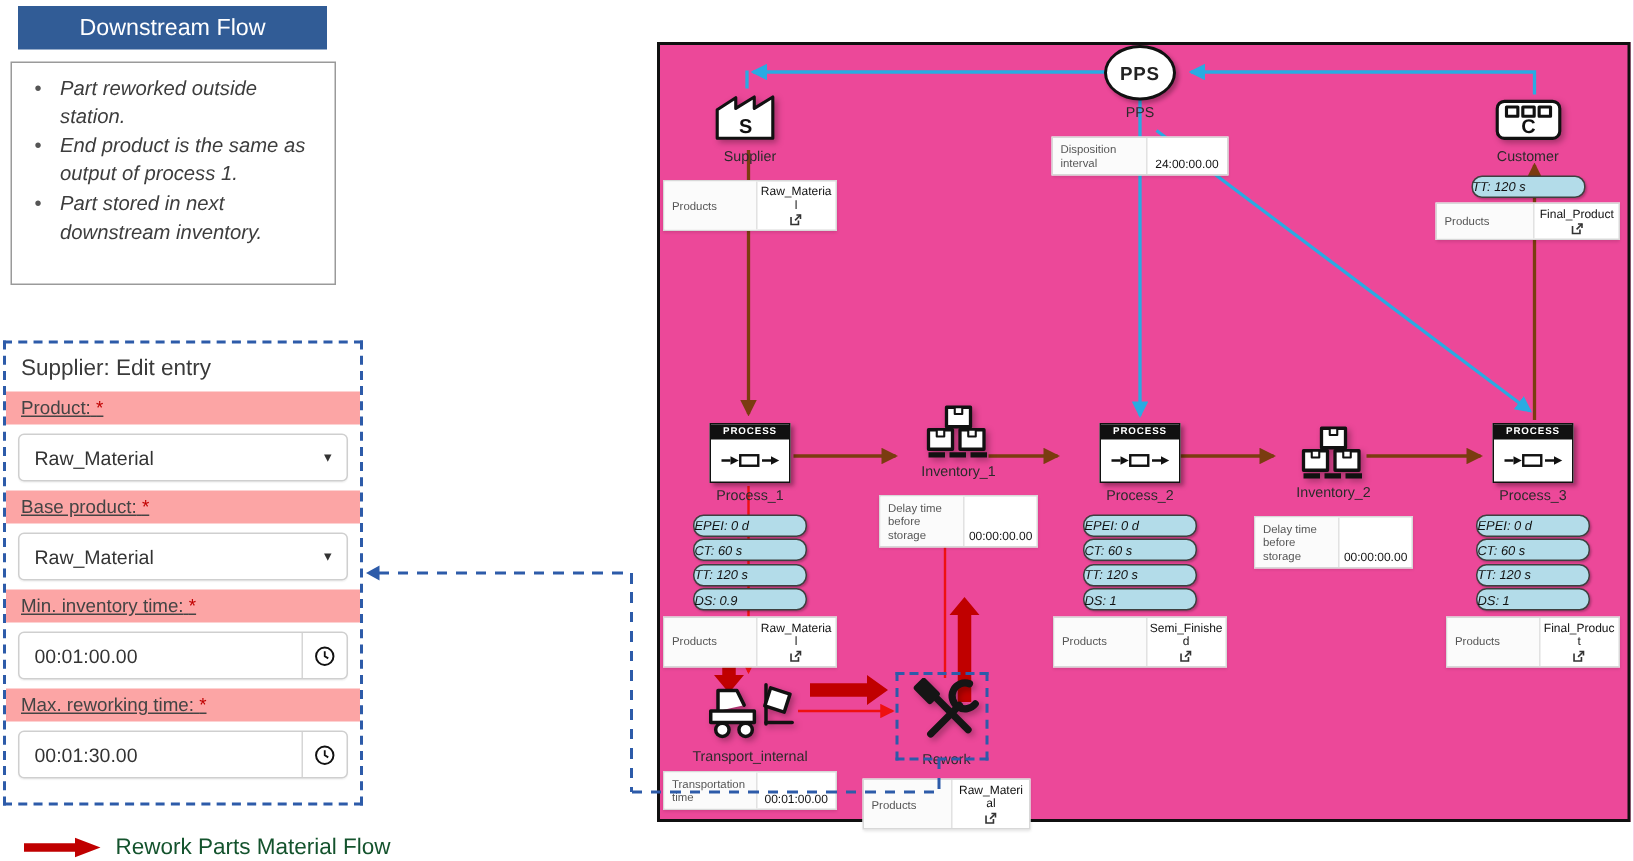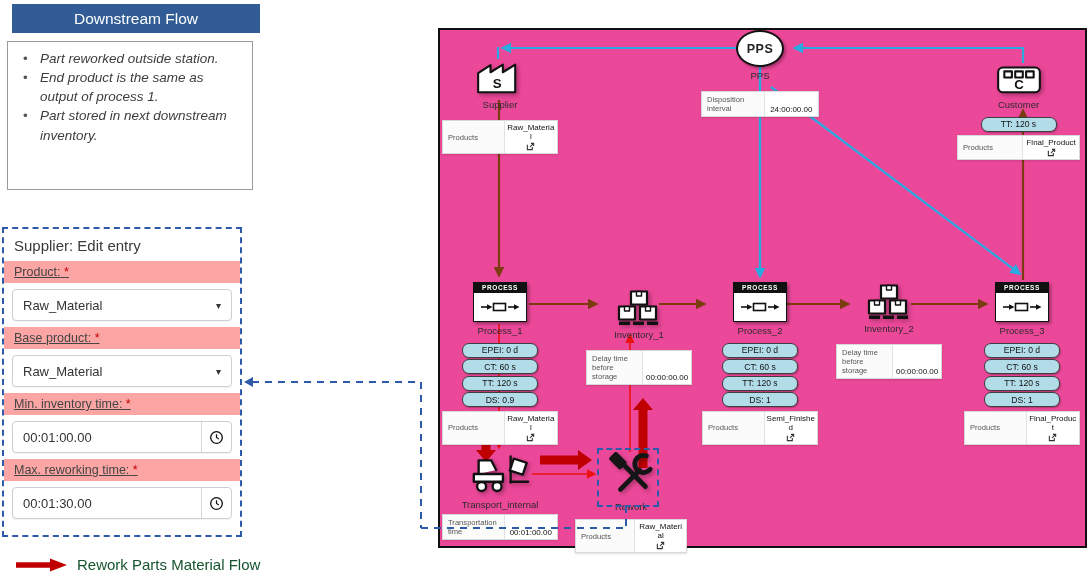--- a/index.html
+++ b/index.html
@@ -1,21 +1,21 @@
 <!DOCTYPE html>
 <html><head>
 <meta charset="utf-8">
 <style>
   html,body{margin:0;padding:0;background:#fff;}
   body{width:1089px;height:574px;position:relative;overflow:hidden;
        font-family:"Liberation Sans", sans-serif;color:#222;}
   
-  .banner{position:absolute;left:12px;top:4px;width:248px;height:29px;background:#315c96;
+  .banner{position:absolute;left:12px;top:4px;width:206px;height:29px;background:#315c96;
           color:#fff;font-size:15.5px;display:flex;align-items:center;justify-content:center;}
-  .notes{position:absolute;left:7px;top:41px;width:246px;height:149px;border:1px solid #9a9a9a;
+  .notes{position:absolute;left:7px;top:41px;width:217px;height:149px;border:1px solid #9a9a9a;
          box-sizing:border-box;padding:7px 18px 4px 4px;}
   .notes ul{margin:0;padding:0 0 0 28px;list-style:none;}
   .notes li{font-style:italic;font-size:13.5px;line-height:1.42;color:#3d3d3d;position:relative;}
   .notes li::before{content:"•";position:absolute;left:-17px;color:#555;font-style:normal;}
   .panel{position:absolute;left:2px;top:227px;width:240px;height:310px;border:2px dashed #2d5ba9;
          background:#fff;box-sizing:border-box;}
   .panel-title{font-size:15px;color:#3a3a3a;padding:8px 10px 7px;}
   .fld-label{background:#fca5a5;padding:4px 10px;font-size:12.5px;color:#444;text-decoration:underline;}
   .req{color:#c00000;}
   .selectbox,.timebox{margin:6px 8px;height:30px;border:1px solid #cfcfcf;border-radius:4px;
@@ -49,22 +49,22 @@
            text-anchor:middle;}
   .pps-circle{width:44px;height:33px;border:2.5px solid #111;border-radius:50%;background:#fff;
         display:flex;align-items:center;justify-content:center;font-weight:bold;font-size:12.5px;
         letter-spacing:.5px;box-shadow:2px 2px 3px rgba(0,0,0,.3);}
   .proc-icon{width:54px;height:40px;border:1.6px solid #111;background:#fff;box-sizing:border-box;
         box-shadow:2px 2px 3px rgba(0,0,0,.35);display:flex;flex-direction:column;}
   .proc-head{background:#111;color:#fff;font-size:6.5px;font-weight:bold;letter-spacing:.6px;
         text-align:center;line-height:10px;height:10px;}
   .proc-body{flex:1;display:flex;align-items:center;justify-content:center;}
   .pill{width:74px;margin:1.5px auto;background:#b3dce9;border:1px solid #3f3f3f;border-radius:7px;
-        font-size:8.6px;color:#111;text-align:center;padding:1.5px 0;
-        box-shadow:1px 1px 1.5px rgba(0,0,0,.25);}
+        font-size:8.6px;color:#111;text-align:left;padding:1.5px 0;
+        box-shadow:1px 1px 1.5px rgba(0,0,0,.25);font-style:italic;}
   .pills{width:100%;margin-top:1px;}
   .vtable{background:#fff;border:1px solid #d8d8d8;box-shadow:0 1px 2px rgba(0,0,0,.12);
         width:100%;box-sizing:border-box;margin-top:6px;}
   .trow{display:flex;border-top:1px solid #e2e2e2;}
   .trow:first-child{border-top:none;}
   .tl{flex:0 0 54%;padding:3px 3px 3px 5px;font-size:7.6px;color:#555;border-right:1px solid #e2e2e2;
       background:#fbfbfb;display:flex;align-items:center;box-sizing:border-box;}
   .tv{flex:1;padding:2px;font-size:8px;color:#111;display:flex;flex-direction:column;
       align-items:center;justify-content:flex-end;overflow-wrap:anywhere;text-align:center;}
   .extlink{margin-top:1px;line-height:0;cursor:pointer;}
@@ -274,21 +274,21 @@
             <span class="extlink"><svg viewBox="0 0 10 10" width="9" height="9">
                 <path d="M1.5 3 V8.5 H7 V5.5" fill="none" stroke="#333" stroke-width="1.2"></path>
                 <path d="M4.5 5.5 L8.5 1.5" fill="none" stroke="#333" stroke-width="1.2"></path>
                 <path d="M5.5 1.5 H8.5 V4.5" fill="none" stroke="#333" stroke-width="1.2"></path>
               </svg></span>
           </div>
         </div>
       </div>
   </div>
 
-  <div class="node" style="left:146px;top:260px;width:106px;">
+  <div class="node" style="left:146px;top:240px;width:106px;">
     <svg class="icon" width="46" height="36" viewBox="0 0 46 36">
       <g class="ic" stroke-width="2">
           <rect x="15" y="1.5" width="16" height="13"></rect>
           <rect x="20.5" y="1.5" width="5" height="4.5" stroke-width="1.4"></rect>
           <rect x="3" y="16.5" width="16" height="13"></rect>
           <rect x="8.5" y="16.5" width="5" height="4.5" stroke-width="1.4"></rect>
           <rect x="24" y="16.5" width="16" height="13"></rect>
           <rect x="29.5" y="16.5" width="5" height="4.5" stroke-width="1.4"></rect>
         </g>
       <g fill="#111">

